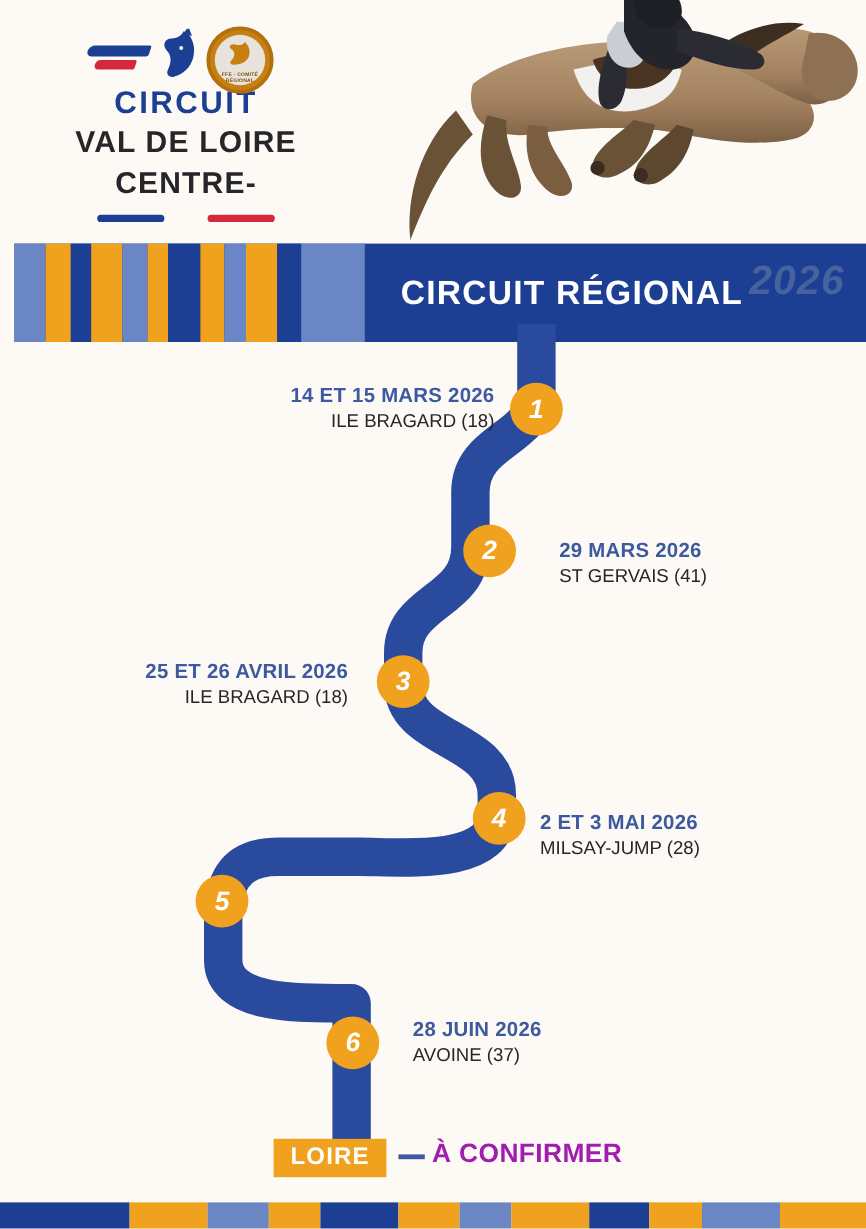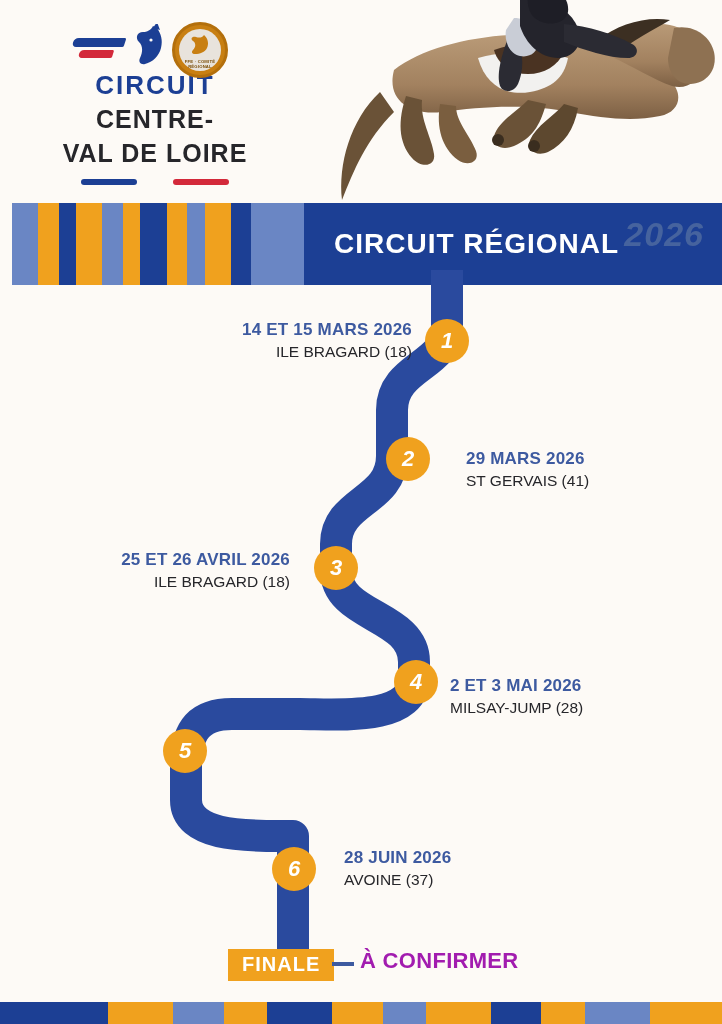--- a/index.html
+++ b/index.html
@@ -299,22 +299,22 @@
     <div class="logo-mark">
       <div class="swoosh-blue"></div>
       <div class="swoosh-red"></div>
       <svg class="horse-head" viewBox="0 0 44 44">
         <path d="M30 4 C34 10 36 16 34 24 C32 32 26 38 18 40 C14 41 11 38 13 34 C16 28 16 22 12 18 C8 14 10 8 16 8 C20 8 24 6 26 2 Z" fill="#1c3f94"></path>
         <path d="M26 4 L30 -2 L33 6 Z" fill="#1c3f94"></path>
         <circle cx="24" cy="16" r="1.6" fill="#fdfaf6"></circle>
       </svg>
     </div>
     <div class="logo-circuit">CIRCUIT</div>
+    <div class="logo-sub">VAL DE LOIRE</div>
     <div class="logo-sub">CENTRE-</div>
-    <div class="logo-sub">VAL DE LOIRE</div>
     <div class="logo-bars">
       <div class="logo-bar bar-blue"></div>
       <div class="logo-bar bar-red"></div>
     </div>
   </div>
 
   <div class="badge">
     <div class="badge-inner">
       <svg class="badge-horse" viewBox="0 0 30 22">
         <path d="M20 2 C23 5 24 10 22 14 C20 18 15 20 10 20 C7 20 6 18 8 16 C11 13 11 9 8 7 C5 5 7 2 11 3 C14 4 17 4 19 1 Z" fill="#c87f12"></path>
@@ -397,21 +397,21 @@
     <div class="step-date">2 ET 3 MAI 2026</div>
     <div class="step-place">MILSAY-JUMP (28)</div>
   </div>
 
 
   <div class="step-text align-left" style="left:344px; top:848px; width:260px;">
     <div class="step-date">28 JUIN 2026</div>
     <div class="step-place">AVOINE (37)</div>
   </div>
 
-  <div class="finale-tag">FINALE</div>
+  <div class="finale-tag">LOIRE</div>
   <div class="finale-dash"></div>
   <div class="finale-text">À CONFIRMER</div>
 
   <div class="bottom-stripes" id="bottom-stripes">
       <div class="stripe" style="background: rgb(28, 63, 148); width: 15%;"></div>
       <div class="stripe" style="background: rgb(240, 161, 30); width: 9%;"></div>
       <div class="stripe" style="background: rgb(106, 134, 196); width: 7%;"></div>
       <div class="stripe" style="background: rgb(240, 161, 30); width: 6%;"></div>
       <div class="stripe" style="background: rgb(28, 63, 148); width: 9%;"></div>
       <div class="stripe" style="background: rgb(240, 161, 30); width: 7%;"></div>

